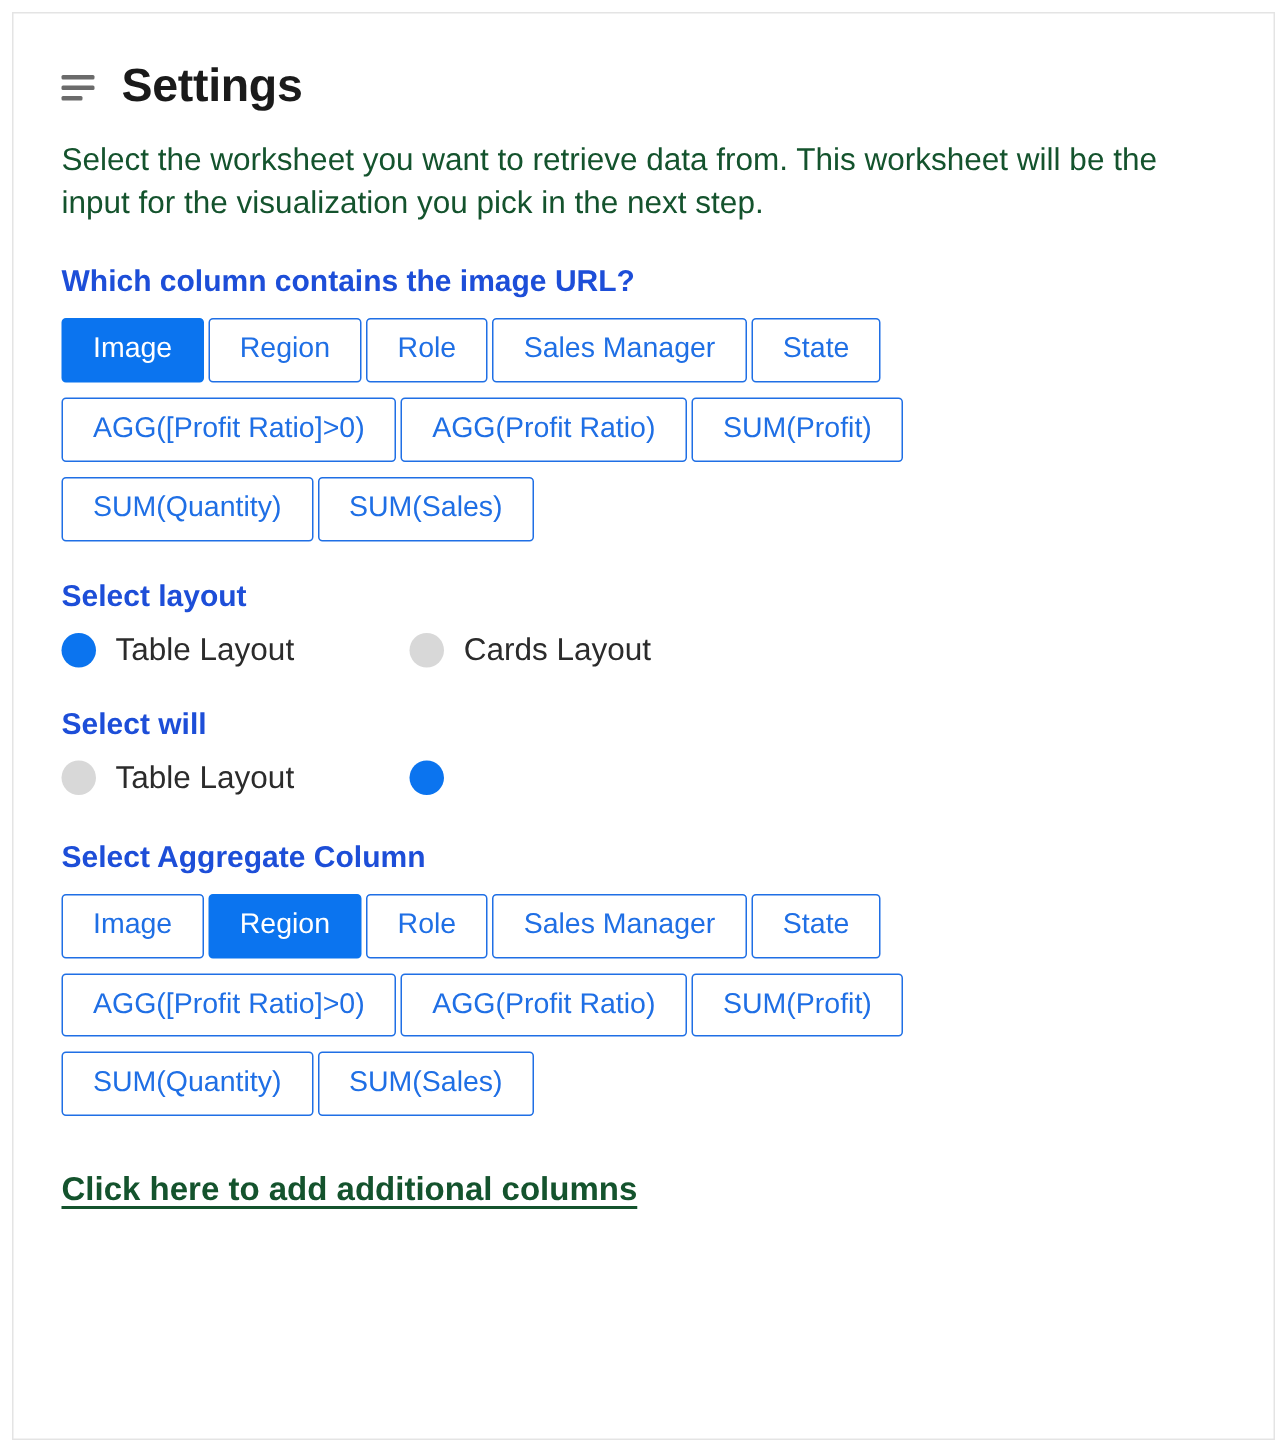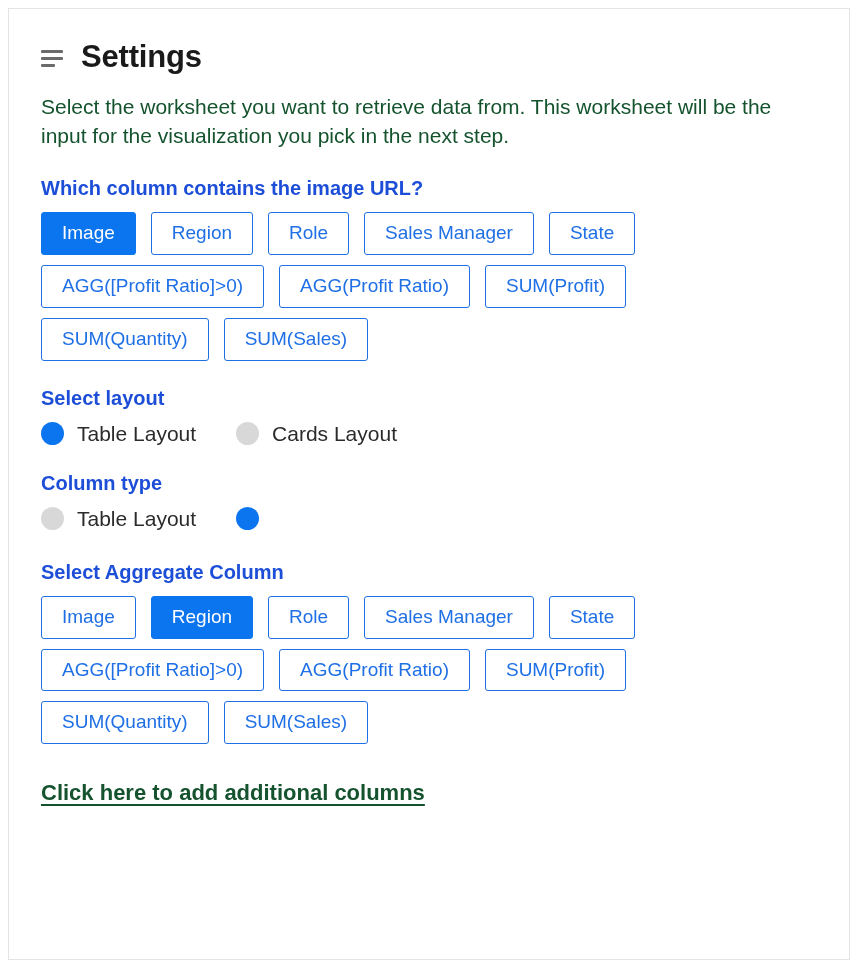--- a/index.html
+++ b/index.html
@@ -65,21 +65,21 @@
   }
   .section-label {
     font-size: 20px;
     font-weight: bold;
     color: #1d4ed8;
     margin-bottom: 12px;
   }
   .chip-group {
     display: flex;
     flex-wrap: wrap;
-    gap: 10px 15px;
+    gap: 10px 3px;
     margin-bottom: 26px;
     max-width: 700px;
   }
   .chip {
     border: 1.5px solid #1f6fe5;
     color: #1f6fe5;
     background: #ffffff;
     font-size: 19px;
     padding: 10px 20px;
     border-radius: 3px;
@@ -89,21 +89,21 @@
     font-family: "Liberation Sans", sans-serif;
   }
   .chip.selected {
     background: #0b74ef;
     border-color: #0b74ef;
     color: #ffffff;
   }
   .radio-row {
     display: flex;
     align-items: center;
-    gap: 40px;
+    gap: 77px;
     margin-bottom: 26px;
   }
   .radio-item {
     display: flex;
     align-items: center;
     gap: 13px;
     cursor: pointer;
   }
   .radio-dot {
     width: 23px;
@@ -170,21 +170,21 @@
           <span class="radio-label">Table Layout</span>
         </div>
         <div class="radio-item">
           <span class="radio-dot"></span>
           <span class="radio-label">Cards Layout</span>
         </div>
       </div>
     </div>
 
     <div>
-      <div class="section-label">Column type</div>
+      <div class="section-label">Select will</div>
       <div class="radio-row">
         <div class="radio-item">
           <span class="radio-dot"></span>
           <span class="radio-label">Table Layout</span>
         </div>
         <div class="radio-item">
           <span class="radio-dot on"></span>
         </div>
       </div>
     </div>

